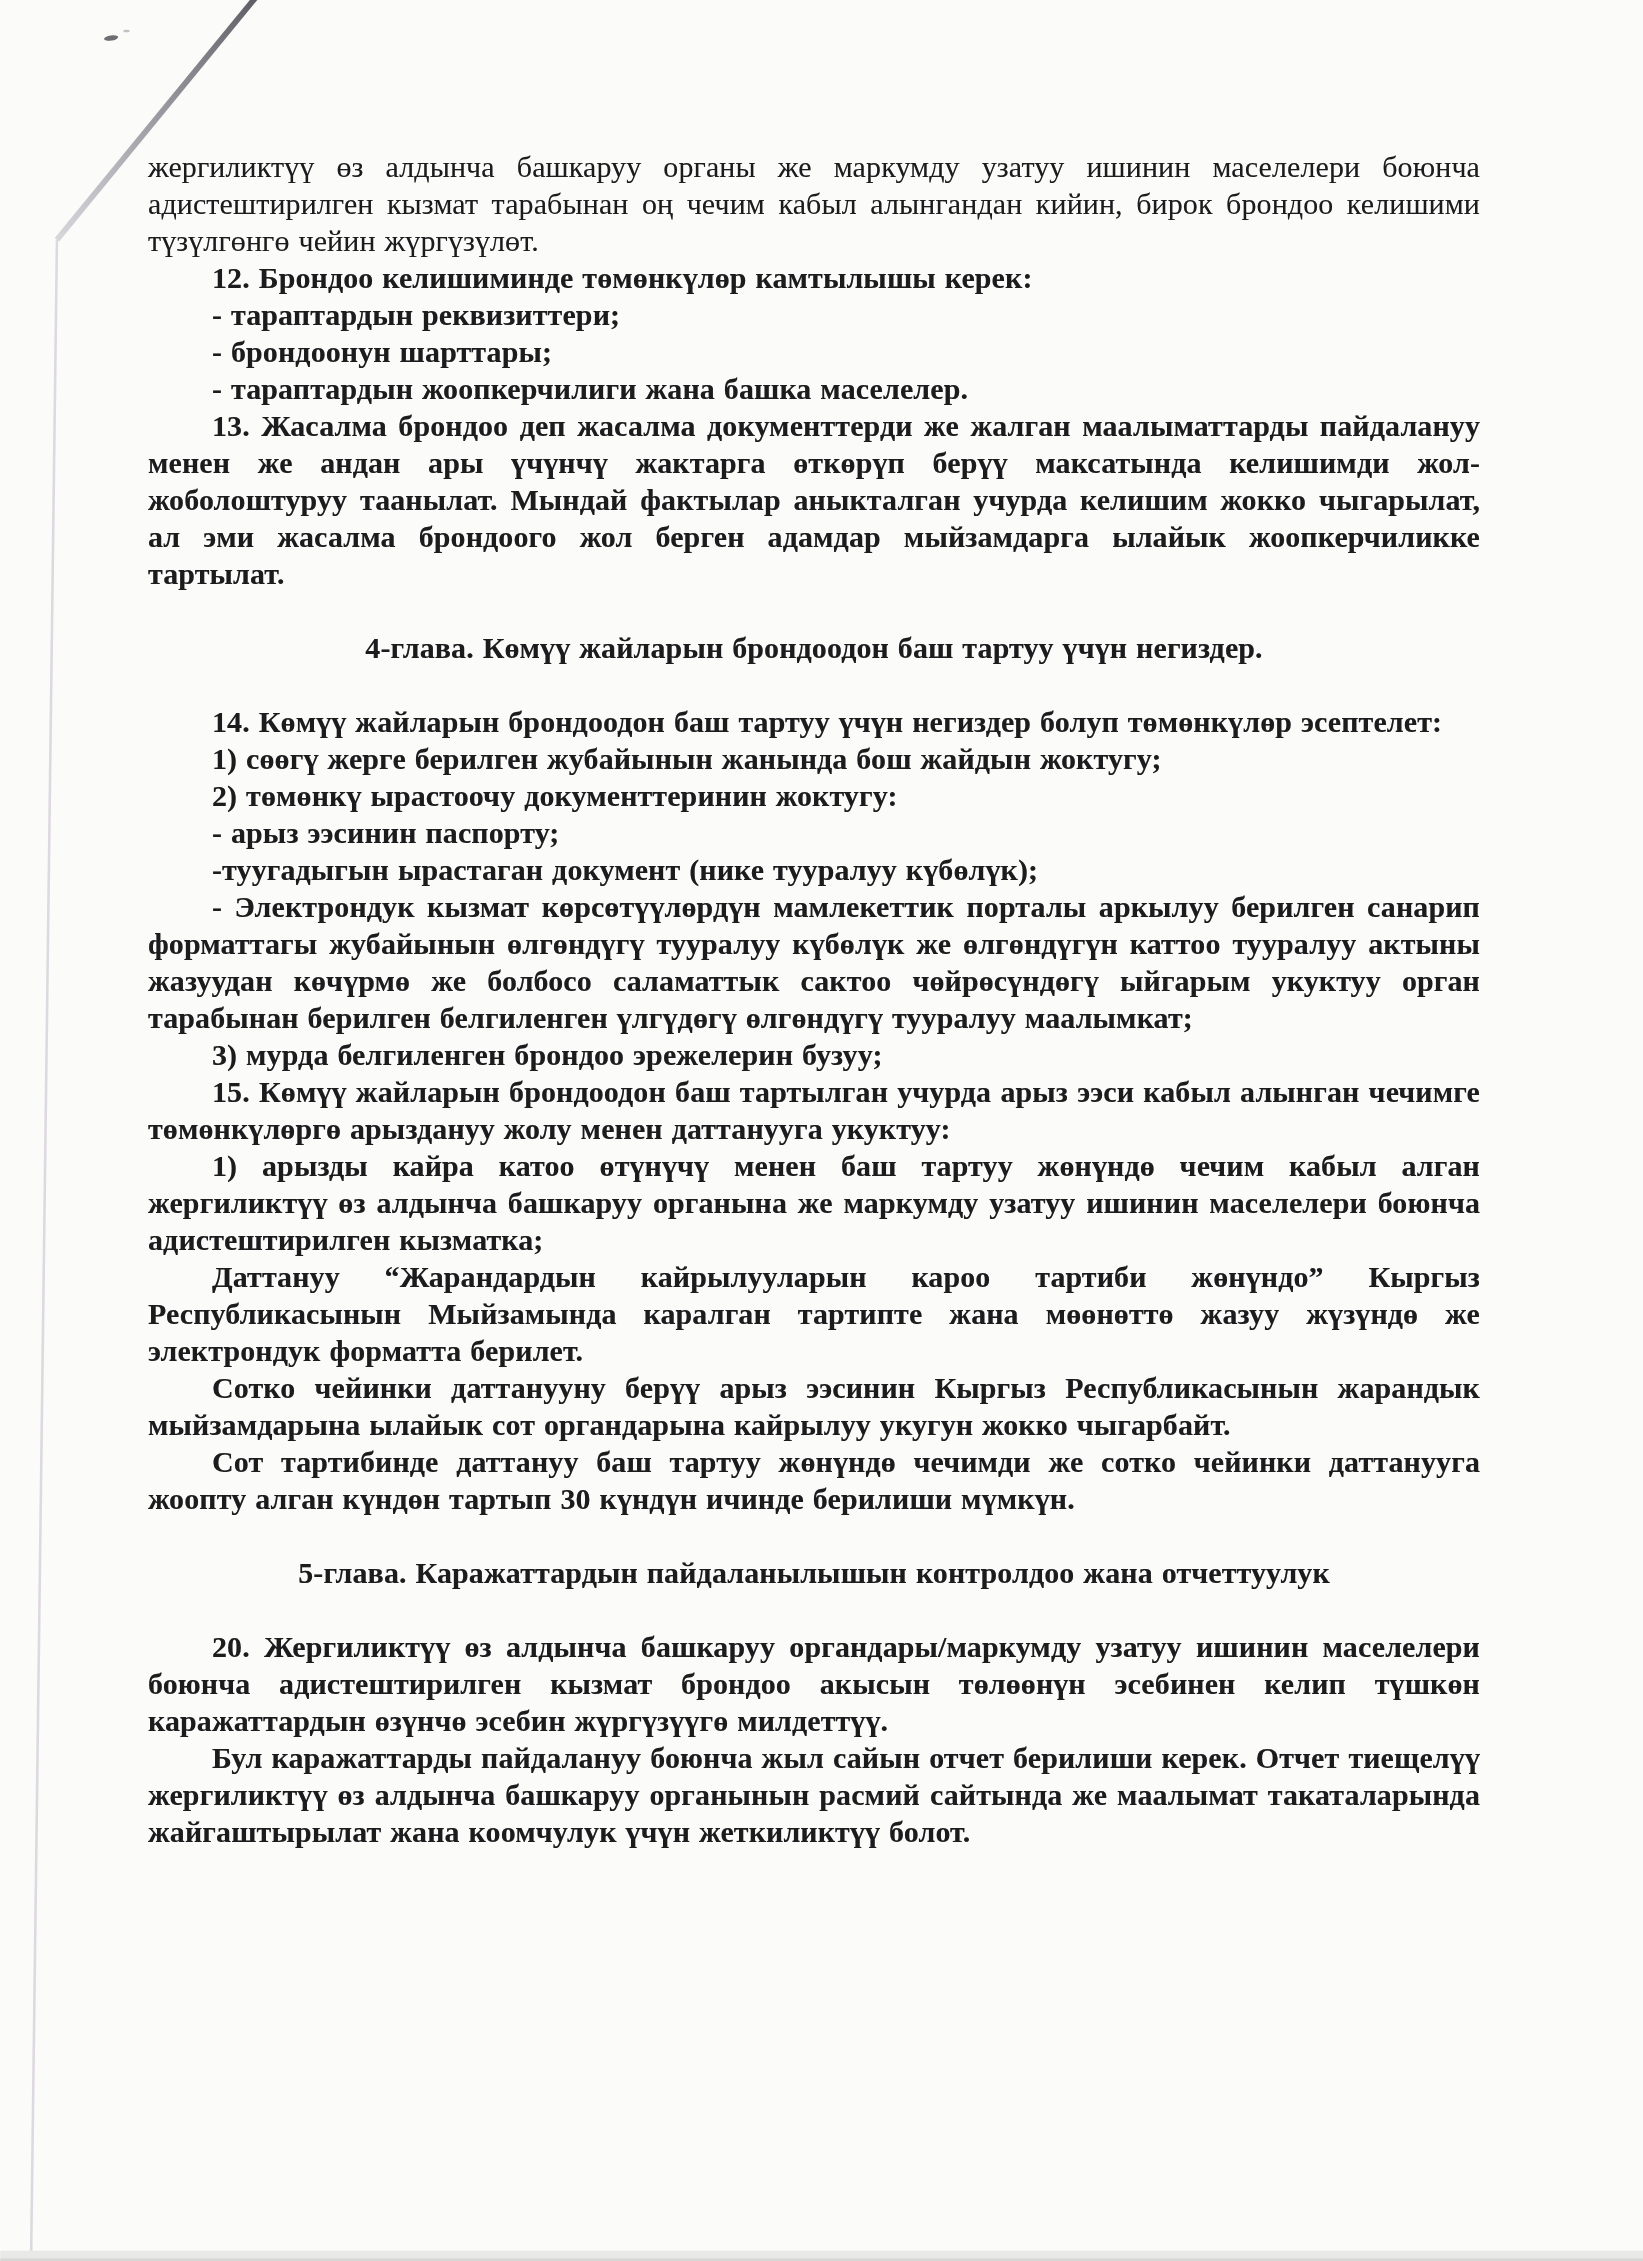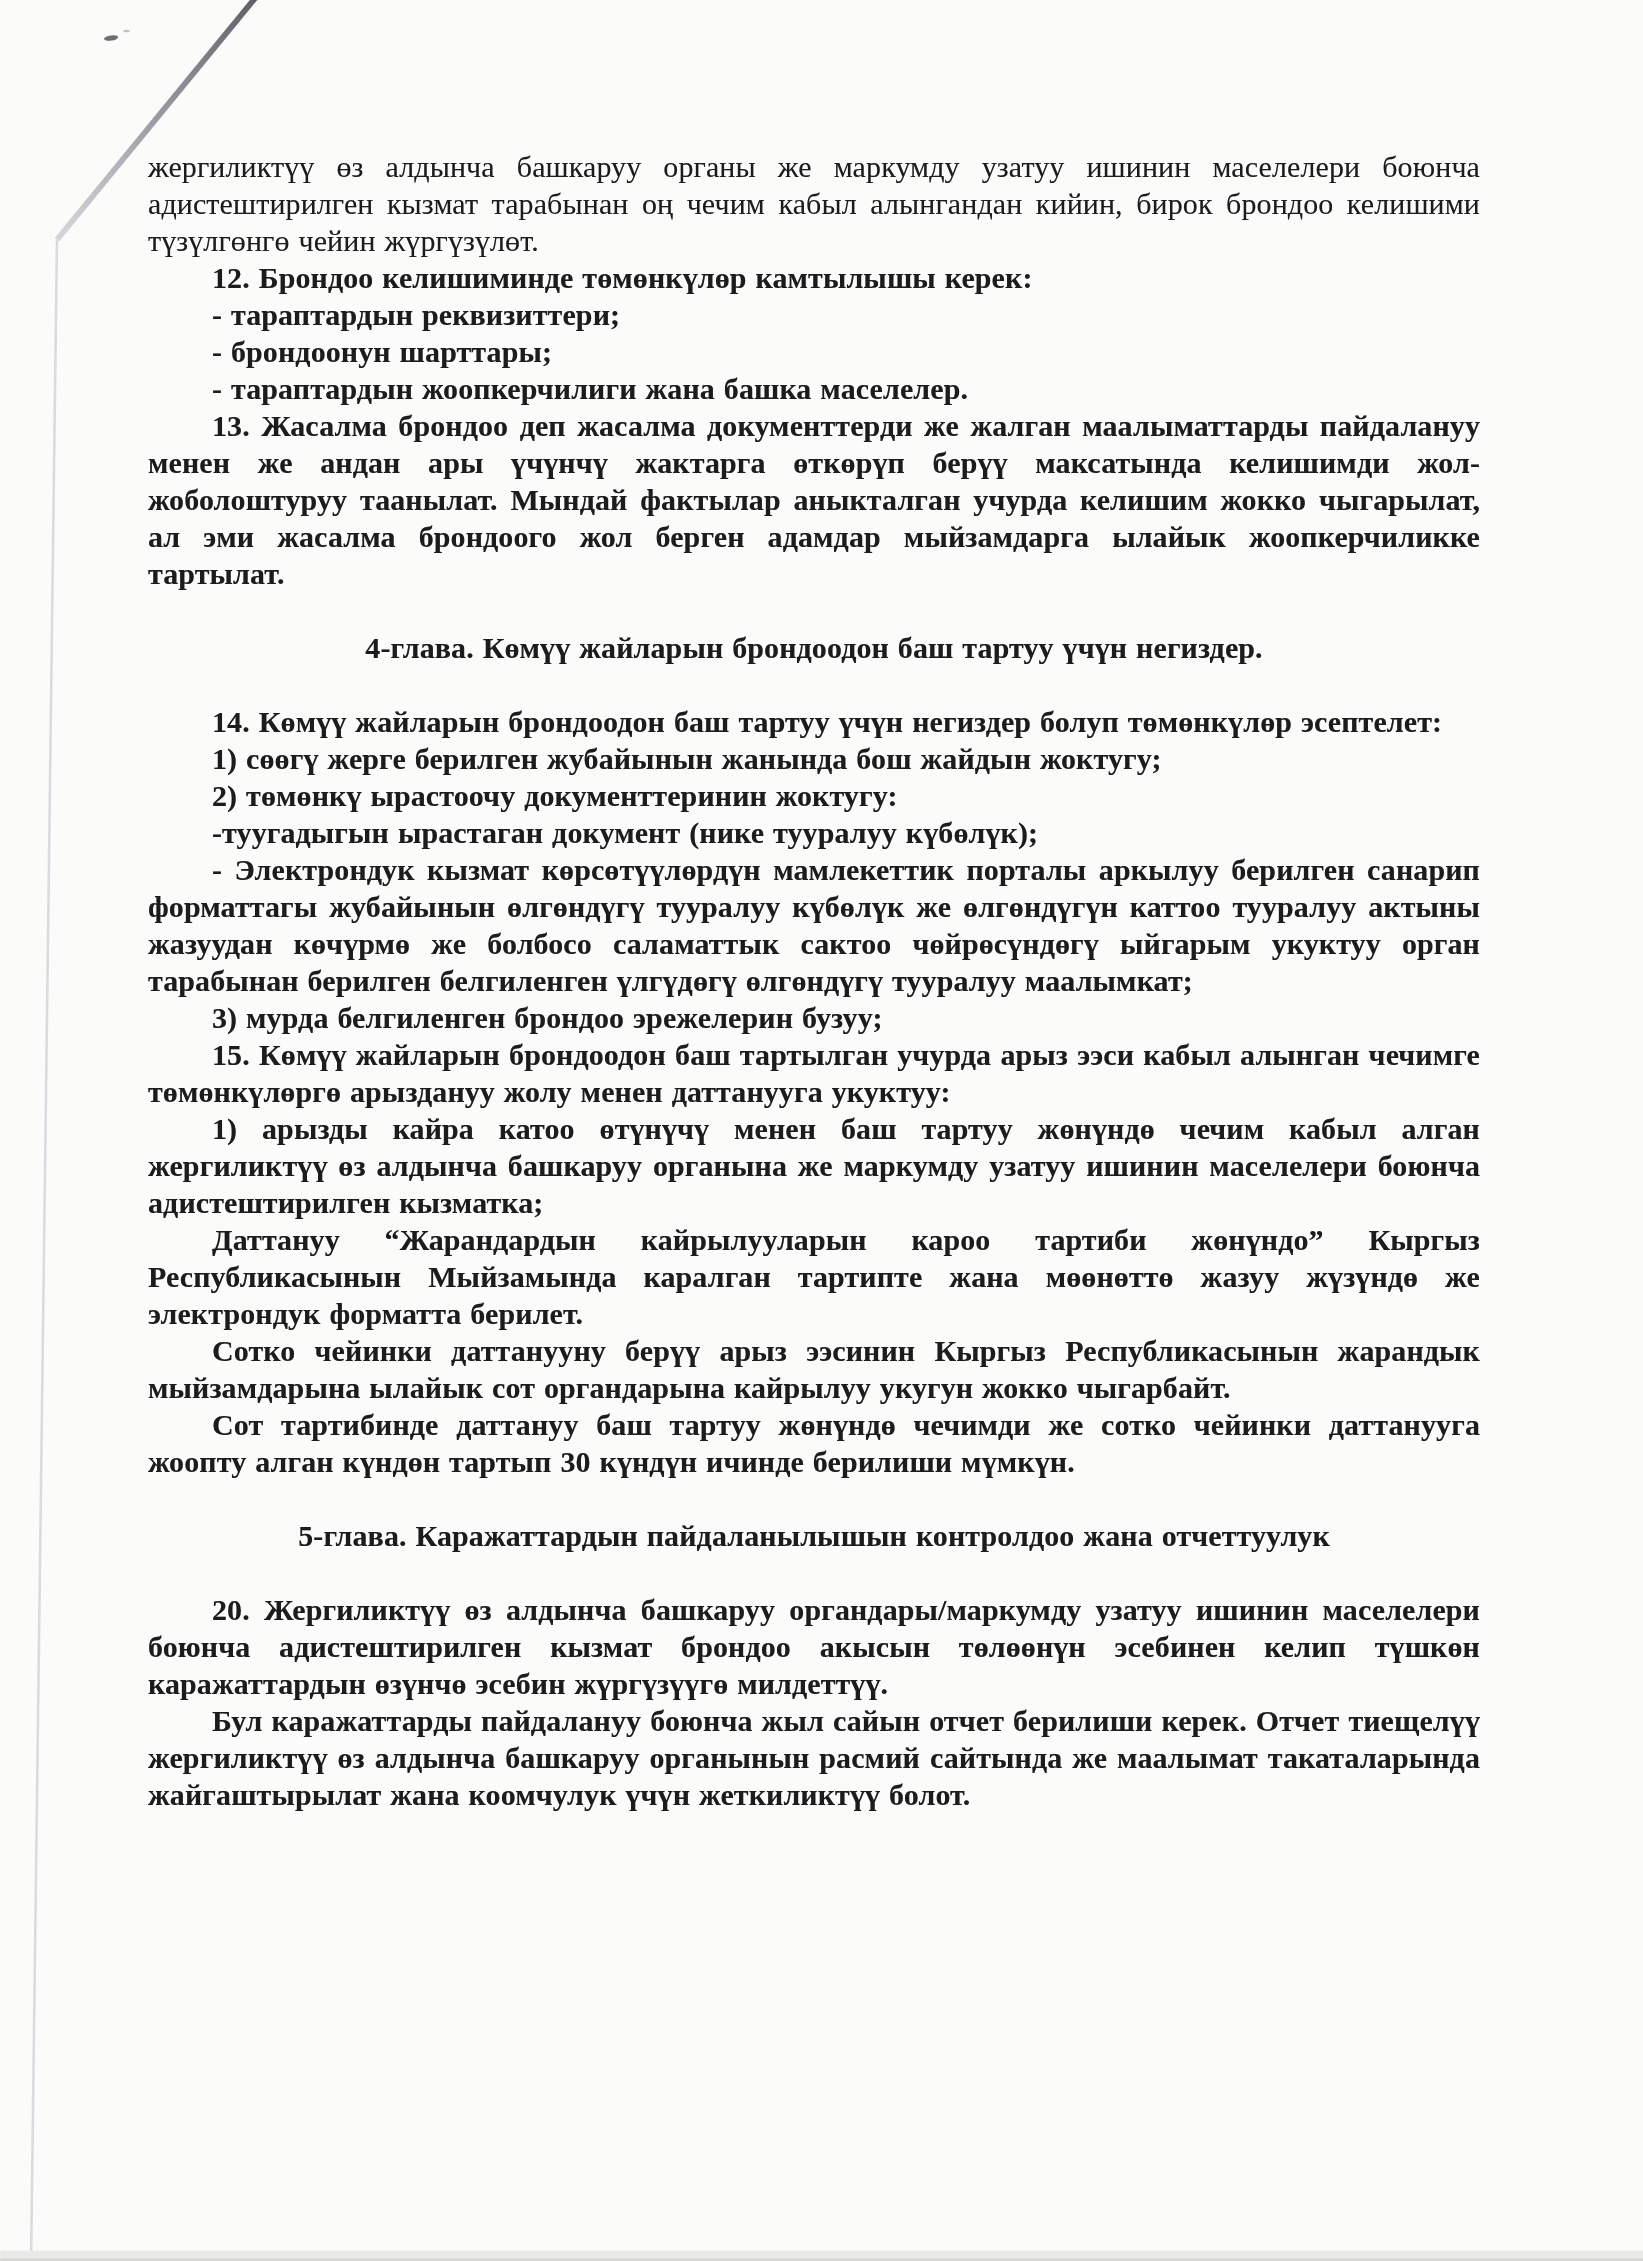--- a/index.html
+++ b/index.html
@@ -83,20 +83,21 @@
       <p class="body">жергиликтүү өз алдынча башкаруу органы же маркумду узатуу ишинин маселелери боюнча адистештирилген кызмат тарабынан оң чечим кабыл алынгандан кийин, бирок брондоо келишими түзүлгөнгө чейин жүргүзүлөт.</p>
       <p class="body indent">12. Брондоо келишиминде төмөнкүлөр камтылышы керек:</p>
       <p class="body indent">- тараптардын реквизиттери;</p>
       <p class="body indent">- брондоонун шарттары;</p>
       <p class="body indent">- тараптардын жоопкерчилиги жана башка маселелер.</p>
       <p class="body indent">13. Жасалма брондоо деп жасалма документтерди же жалган маалыматтарды пайдалануу менен же андан ары үчүнчү жактарга өткөрүп берүү максатында келишимди жол-жоболоштуруу таанылат. Мындай фактылар аныкталган учурда келишим жокко чыгарылат, ал эми жасалма брондоого жол берген адамдар мыйзамдарга ылайык жоопкерчиликке тартылат.</p>
       <p class="heading">4-глава. Көмүү жайларын брондоодон баш тартуу үчүн негиздер.</p>
       <p class="body indent">14. Көмүү жайларын брондоодон баш тартуу үчүн негиздер болуп төмөнкүлөр эсептелет:</p>
       <p class="body indent">1) сөөгү жерге берилген жубайынын жанында бош жайдын жоктугу;</p>
       <p class="body indent">2) төмөнкү ырастоочу документтеринин жоктугу:</p>
+      <p class="body indent">- арыз ээсинин паспорту;</p>
       <p class="body indent">-туугадыгын ырастаган документ (нике тууралуу күбөлүк);</p>
       <p class="body indent">- Электрондук кызмат көрсөтүүлөрдүн мамлекеттик порталы аркылуу берилген санарип форматтагы жубайынын өлгөндүгү тууралуу күбөлүк же өлгөндүгүн каттоо тууралуу актыны жазуудан көчүрмө же болбосо саламаттык сактоо чөйрөсүндөгү ыйгарым укуктуу орган тарабынан берилген белгиленген үлгүдөгү өлгөндүгү тууралуу маалымкат;</p>
       <p class="body indent">3) мурда белгиленген брондоо эрежелерин бузуу;</p>
       <p class="body indent">15. Көмүү жайларын брондоодон баш тартылган учурда арыз ээси кабыл алынган чечимге төмөнкүлөргө арыздануу жолу менен даттанууга укуктуу:</p>
       <p class="body indent">1) арызды кайра катоо өтүнүчү менен баш тартуу жөнүндө чечим кабыл алган жергиликтүү өз алдынча башкаруу органына же маркумду узатуу ишинин маселелери боюнча адистештирилген кызматка;</p>
       <p class="body indent">Даттануу “Жарандардын кайрылууларын кароо тартиби жөнүндо” Кыргыз Республикасынын Мыйзамында каралган тартипте жана мөөнөттө жазуу жүзүндө же электрондук форматта берилет.</p>
       <p class="body indent">Сотко чейинки даттанууну берүү арыз ээсинин Кыргыз Республикасынын жарандык мыйзамдарына ылайык сот органдарына кайрылуу укугун жокко чыгарбайт.</p>
       <p class="body indent">Сот тартибинде даттануу баш тартуу жөнүндө чечимди же сотко чейинки даттанууга жоопту алган күндөн тартып 30 күндүн ичинде берилиши мүмкүн.</p>
       <p class="heading">5-глава. Каражаттардын пайдаланылышын контролдоо жана отчеттуулук</p>
       <p class="body indent">20. Жергиликтүү өз алдынча башкаруу органдары/маркумду узатуу ишинин маселелери боюнча адистештирилген кызмат брондоо акысын төлөөнүн эсебинен келип түшкөн каражаттардын өзүнчө эсебин жүргүзүүгө милдеттүү.</p>

